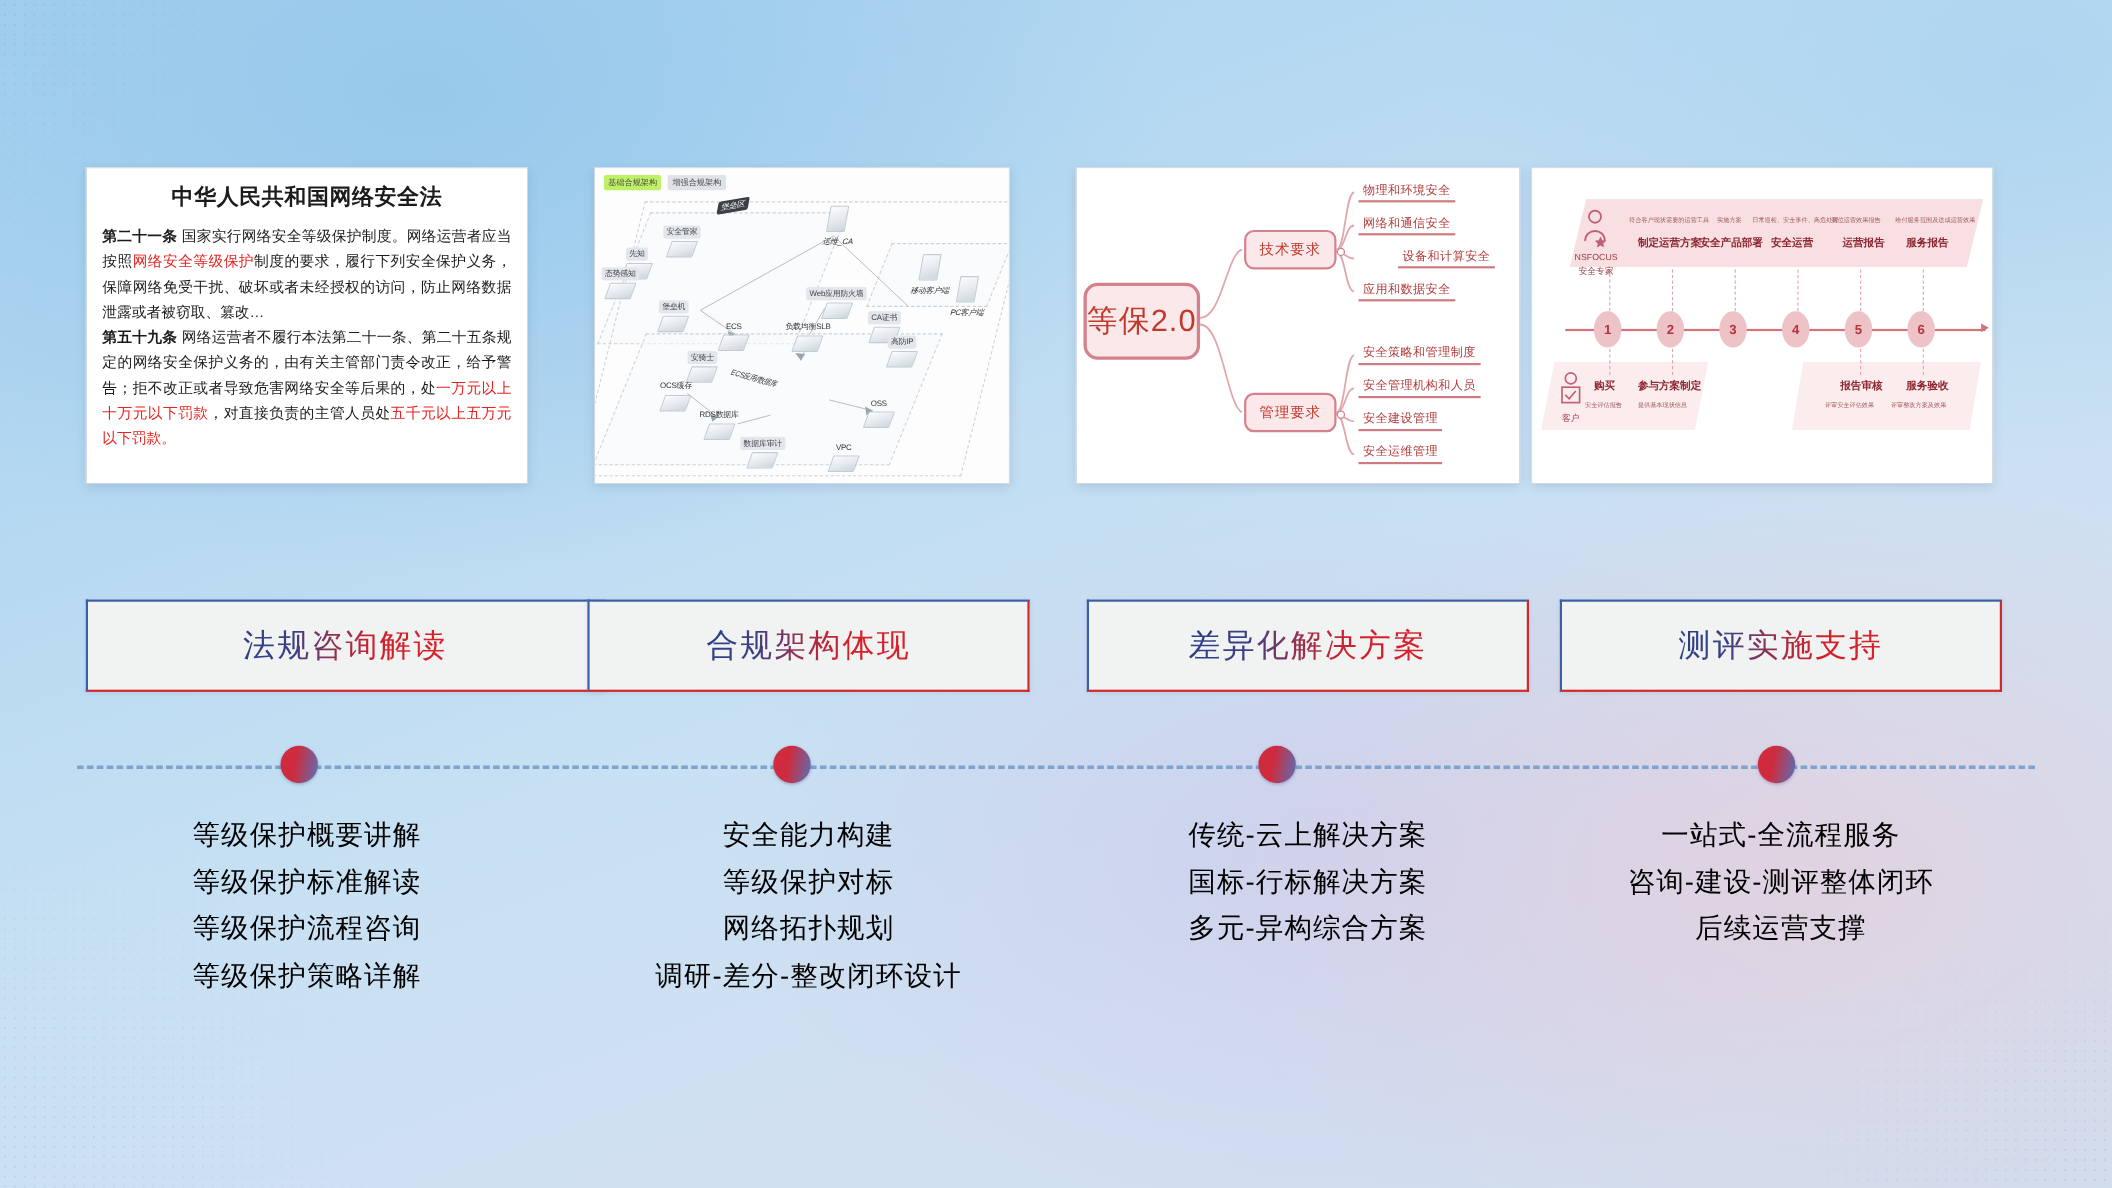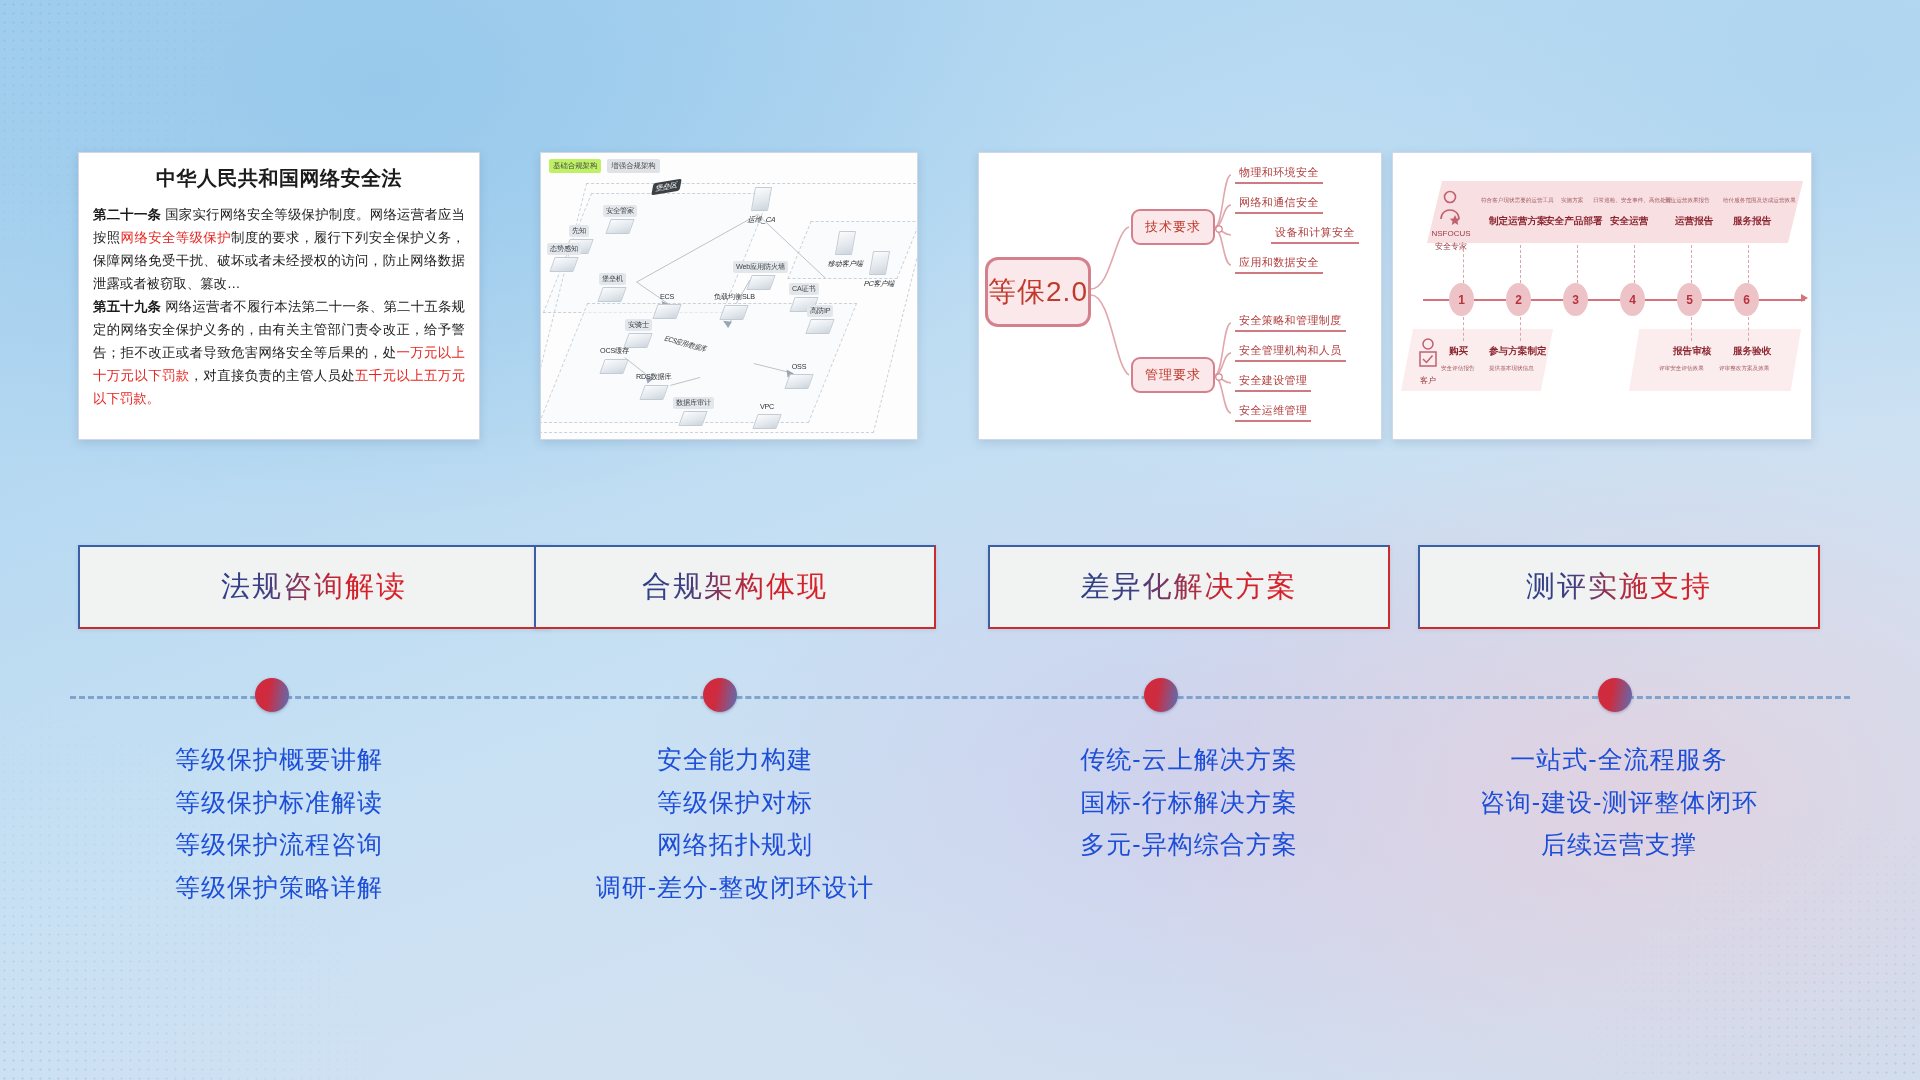--- a/index.html
+++ b/index.html
@@ -149,21 +149,21 @@
     box-shadow: 0 1px 3px rgba(40,60,110,.35);
   }
   #tl-dot-1 { left: 255px; }
   #tl-dot-2 { left: 703px; }
   #tl-dot-3 { left: 1144px; }
   #tl-dot-4 { left: 1598px; }
 
   
   .cols { position: absolute; top: 738px; left: 0; width: 1920px; height: 300px; }
   .col { position: absolute; top: 0; text-align: center; }
-  .col li { list-style: none; font-size: 25px; color: #1d4ed8; line-height: 1.7; letter-spacing: 1px; white-space: nowrap; }
+  .col li { list-style: none; font-size: 25px; color: #000000; line-height: 1.7; letter-spacing: 1px; white-space: nowrap; }
   #col-1 { left: 78px;   width: 402px; }
   #col-2 { left: 534px;  width: 402px; }
   #col-3 { left: 988px;  width: 402px; }
   #col-4 { left: 1418px; width: 402px; }
 </style>
 </head>
 <body>
 
 <div class="bg">
   <div class="bg-dots tl"></div>

